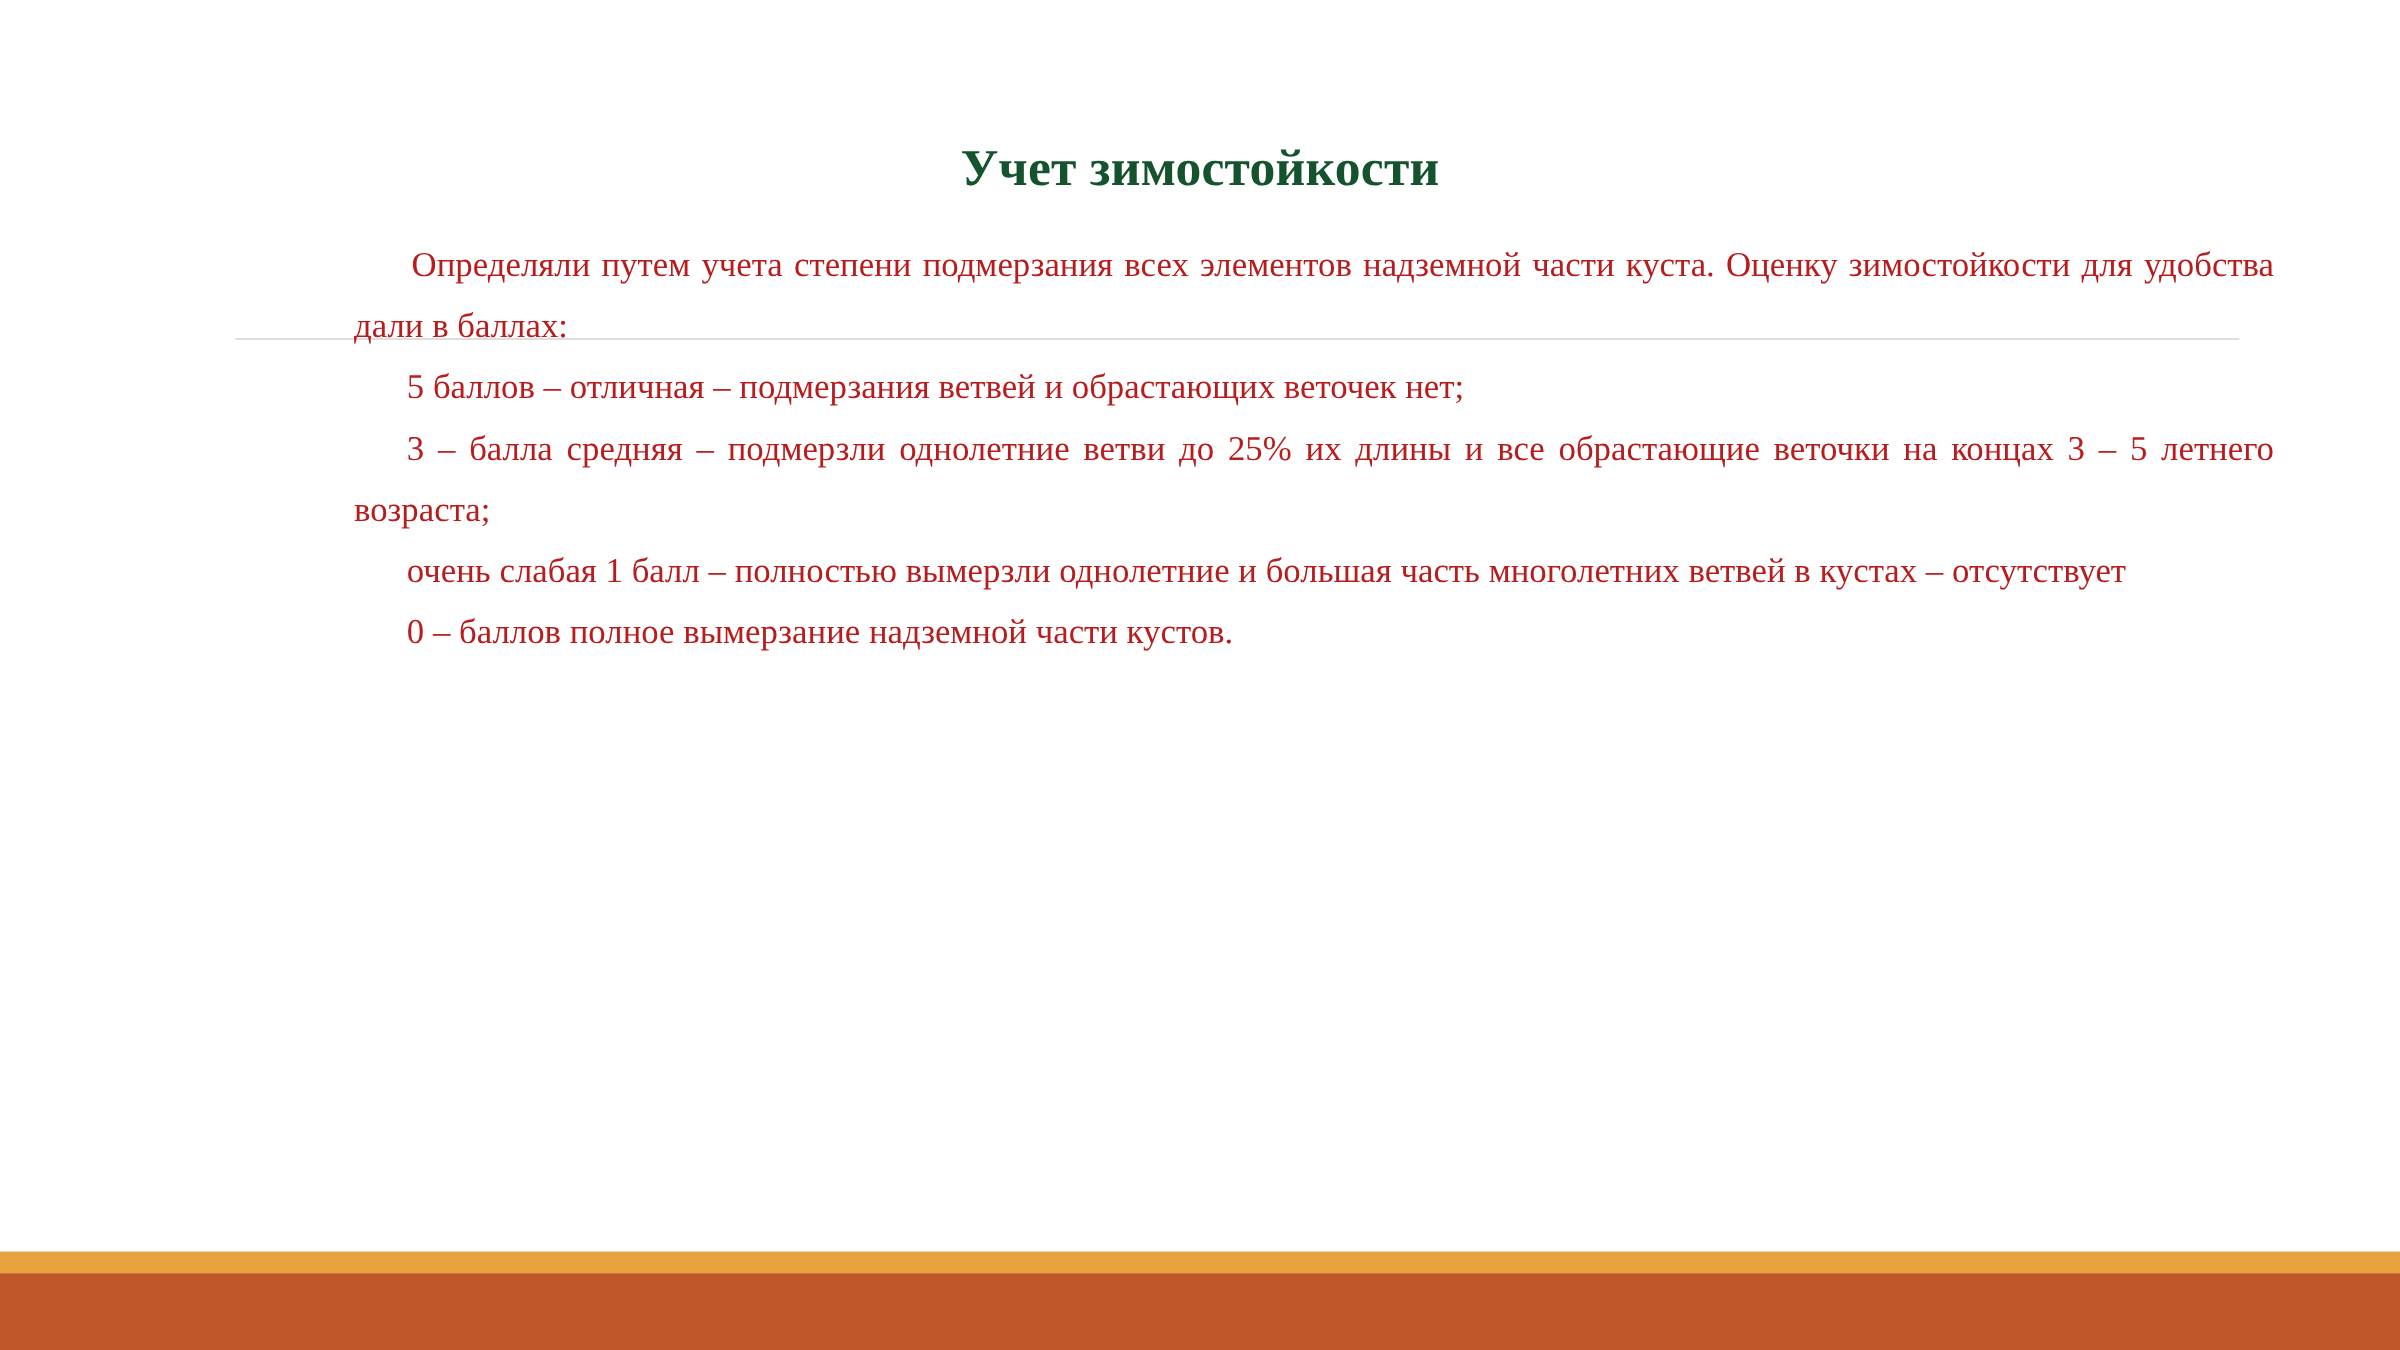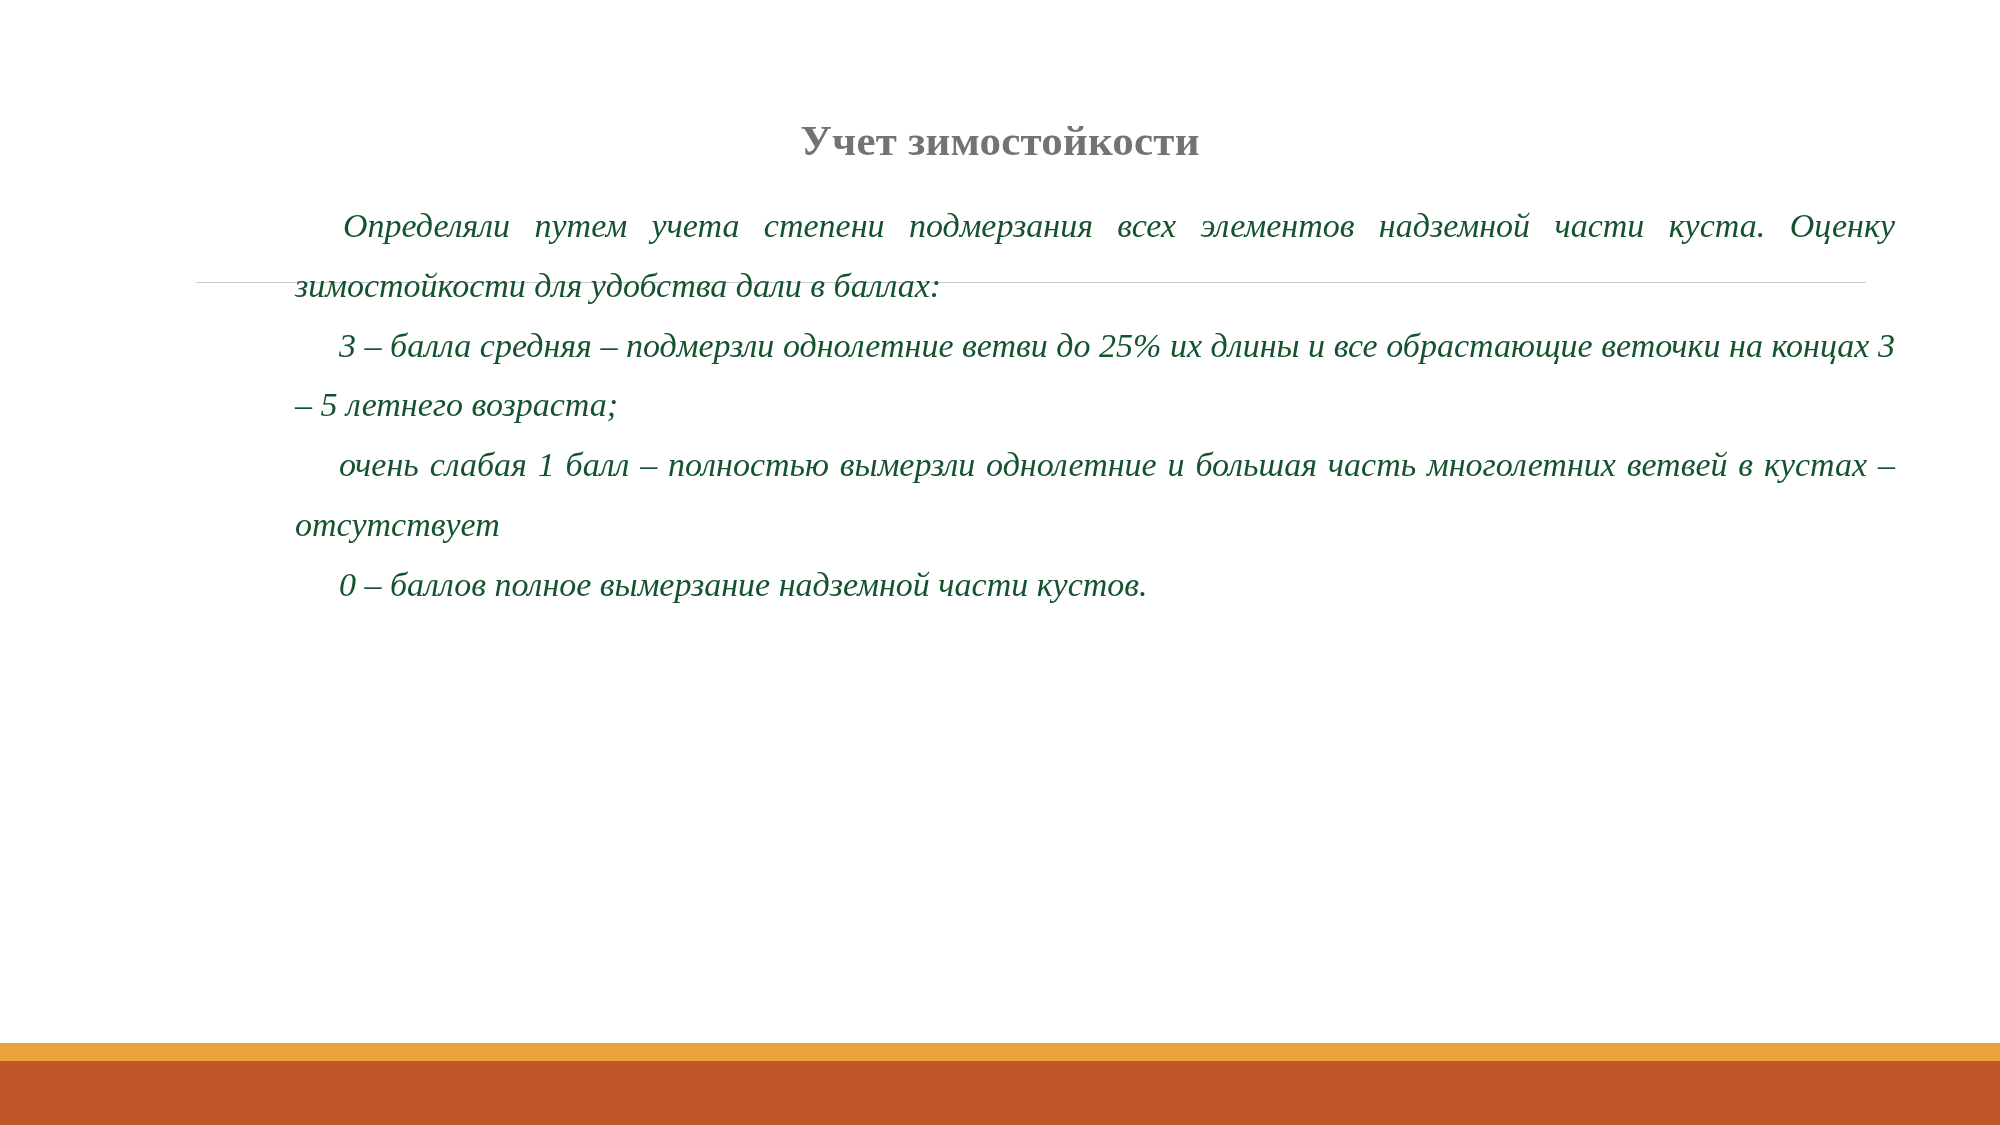--- a/index.html
+++ b/index.html
@@ -36,35 +36,34 @@
   
   .title {
     position: absolute;
     left: 0;
     right: 0;
     top: 116px;
     text-align: center;
     font-size: 43px;
     font-weight: bold;
     letter-spacing: 0.2px;
-    color: #737373;
+    color: #14532d;
   }
 
   
   .body-block {
     position: absolute;
     left: 295px;
     top: 196px;
     width: 1600px;
-    font-size: 34px;
+    font-size: 29px;
     line-height: 1.76;
-    color: #14532d;
+    color: #b91c1c;
     text-align: justify;
     text-justify: inter-word;
-    font-style: italic;
   }
   .body-block p {
     margin: 0;
   }
   .p-indent {
     text-indent: 48px;
   }
   .p-indent-small {
     text-indent: 44px;
   }
@@ -91,20 +90,21 @@
 <body>
 
 <div class="slide">
 
   <div class="divider-line"></div>
 
   <div class="title">Учет зимостойкости</div>
 
   <div class="body-block">
     <p class="p-indent">Определяли путем учета степени подмерзания всех элементов надземной части куста. Оценку зимостойкости для удобства дали в баллах:</p>
+    <p class="p-indent-small">5 баллов – отличная – подмерзания ветвей и обрастающих веточек нет;</p>
     <p class="p-indent-small">3 – балла средняя – подмерзли однолетние ветви до 25% их длины и все обрастающие веточки на концах 3 – 5 летнего возраста;</p>
     <p class="p-indent-small">очень слабая 1 балл – полностью вымерзли однолетние и большая часть многолетних ветвей в кустах – отсутствует</p>
     <p class="p-indent-small">0 – баллов полное вымерзание надземной части кустов.</p>
   </div>
 
   <div class="bottom-bar-orange"></div>
   <div class="bottom-bar-brown"></div>
 
 </div>
 

